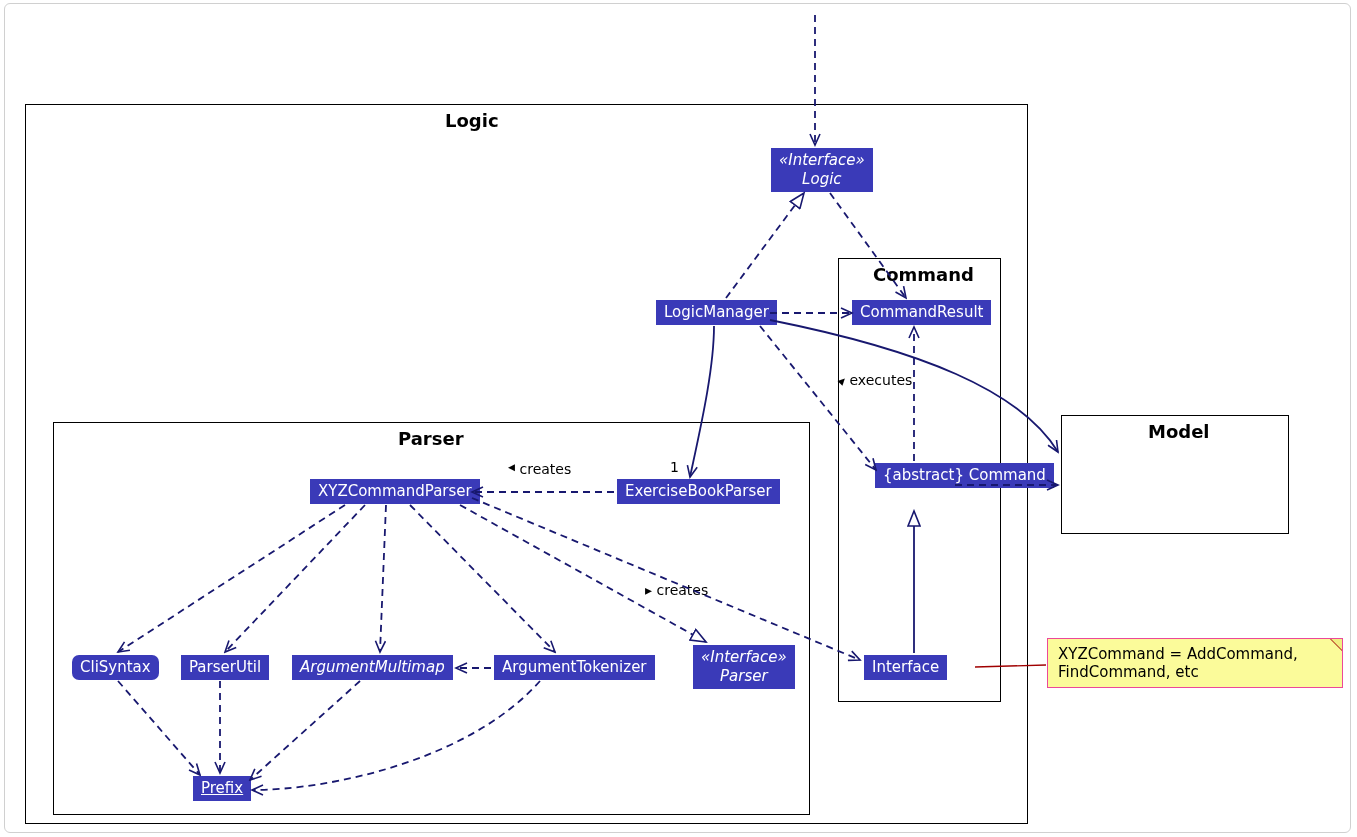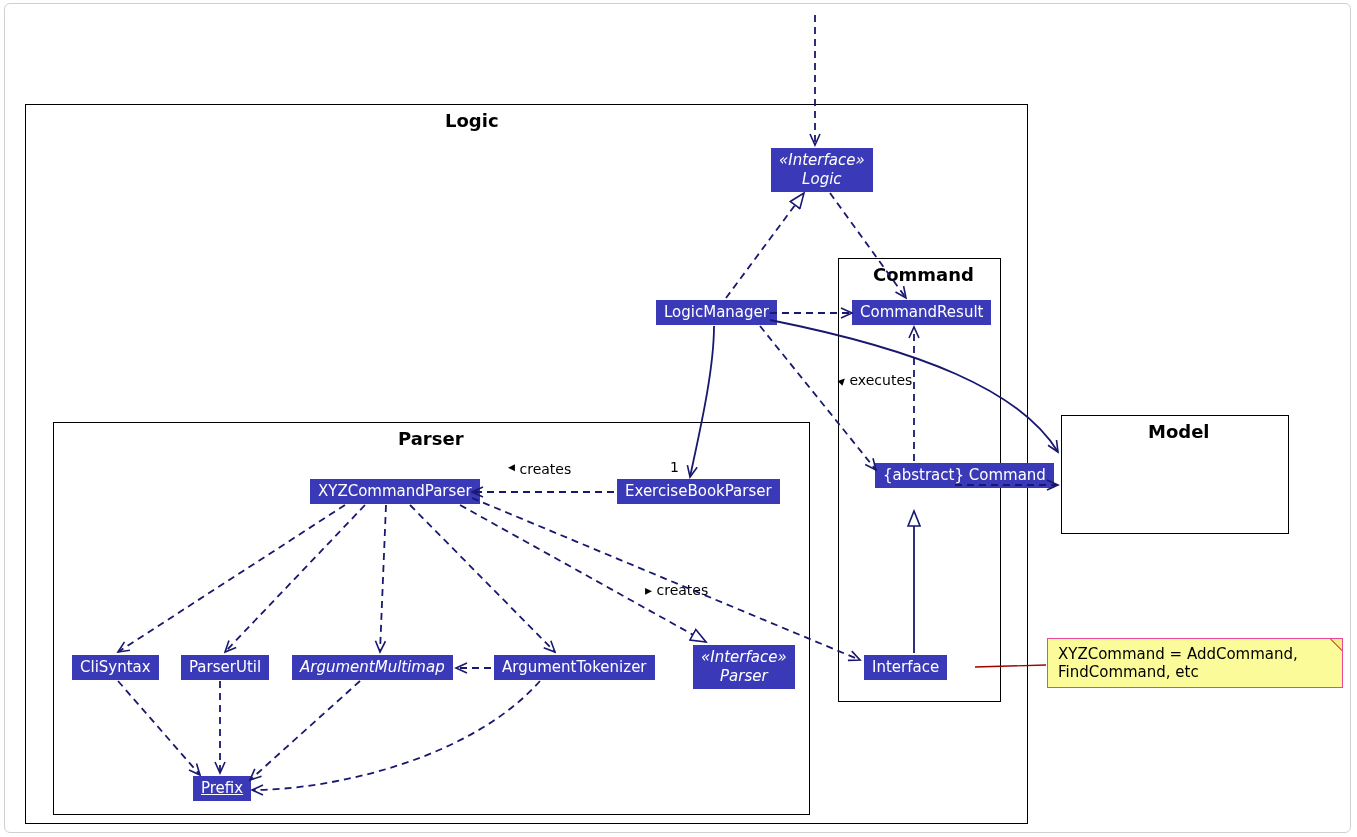--- a/index.html
+++ b/index.html
@@ -157,21 +157,21 @@
 
   <div class="classbox" style="left:310px; top:479px;">
     <span>XYZCommandParser</span>
   </div>
 
   <div class="classbox" style="left:693px; top:645px;">
     <span class="stereo">«Interface»</span>
     <span class="name-italic">Parser</span>
   </div>
 
-  <div class="classbox" style="left:72px; top:655px;">
+  <div class="classbox" style="left:72px; top:655px;border-radius:7px;">
     <span>CliSyntax</span>
   </div>
 
   <div class="classbox" style="left:181px; top:655px;">
     <span>ParserUtil</span>
   </div>
 
   <div class="classbox" style="left:292px; top:655px;font-style:italic;">
     <span>ArgumentMultimap</span>
   </div>

